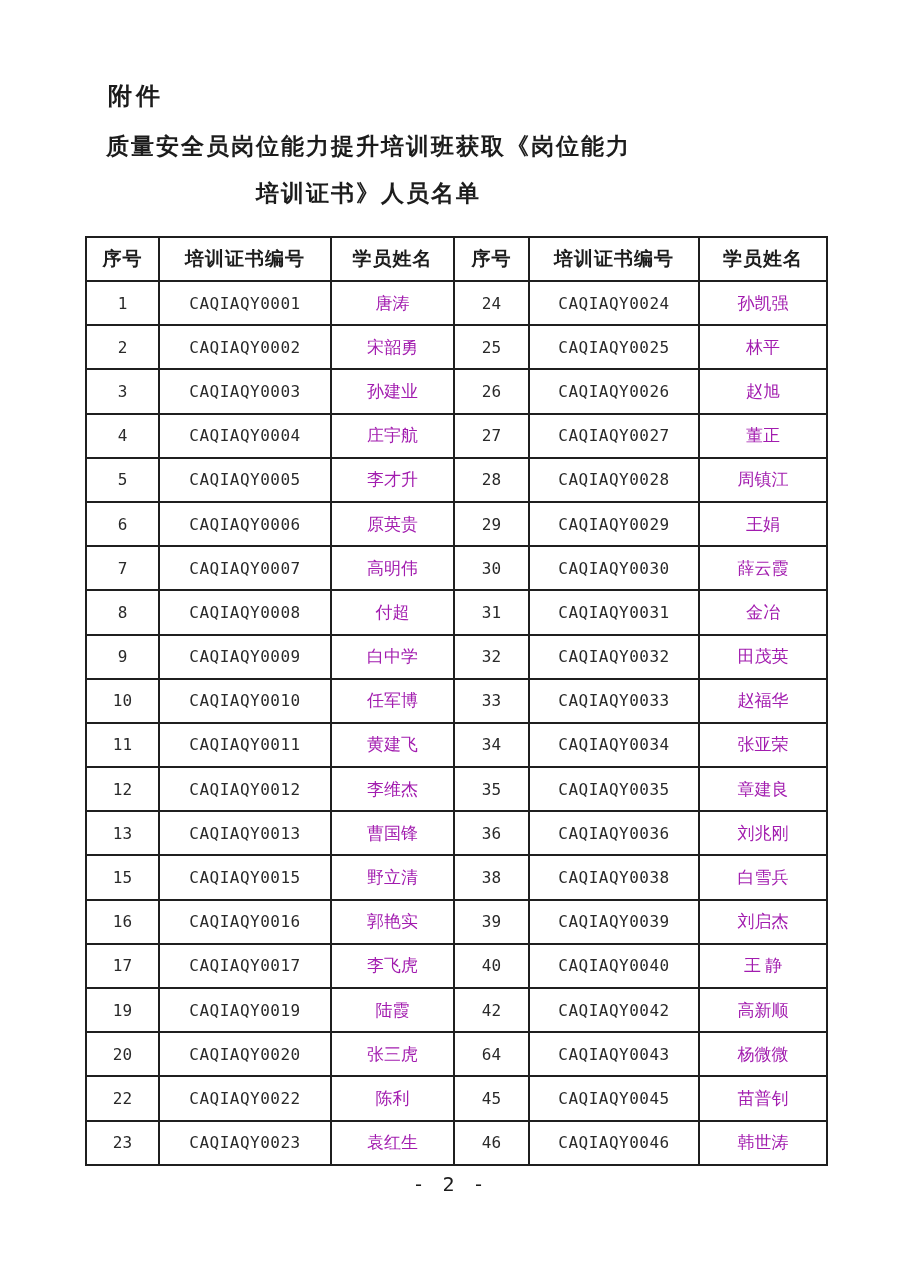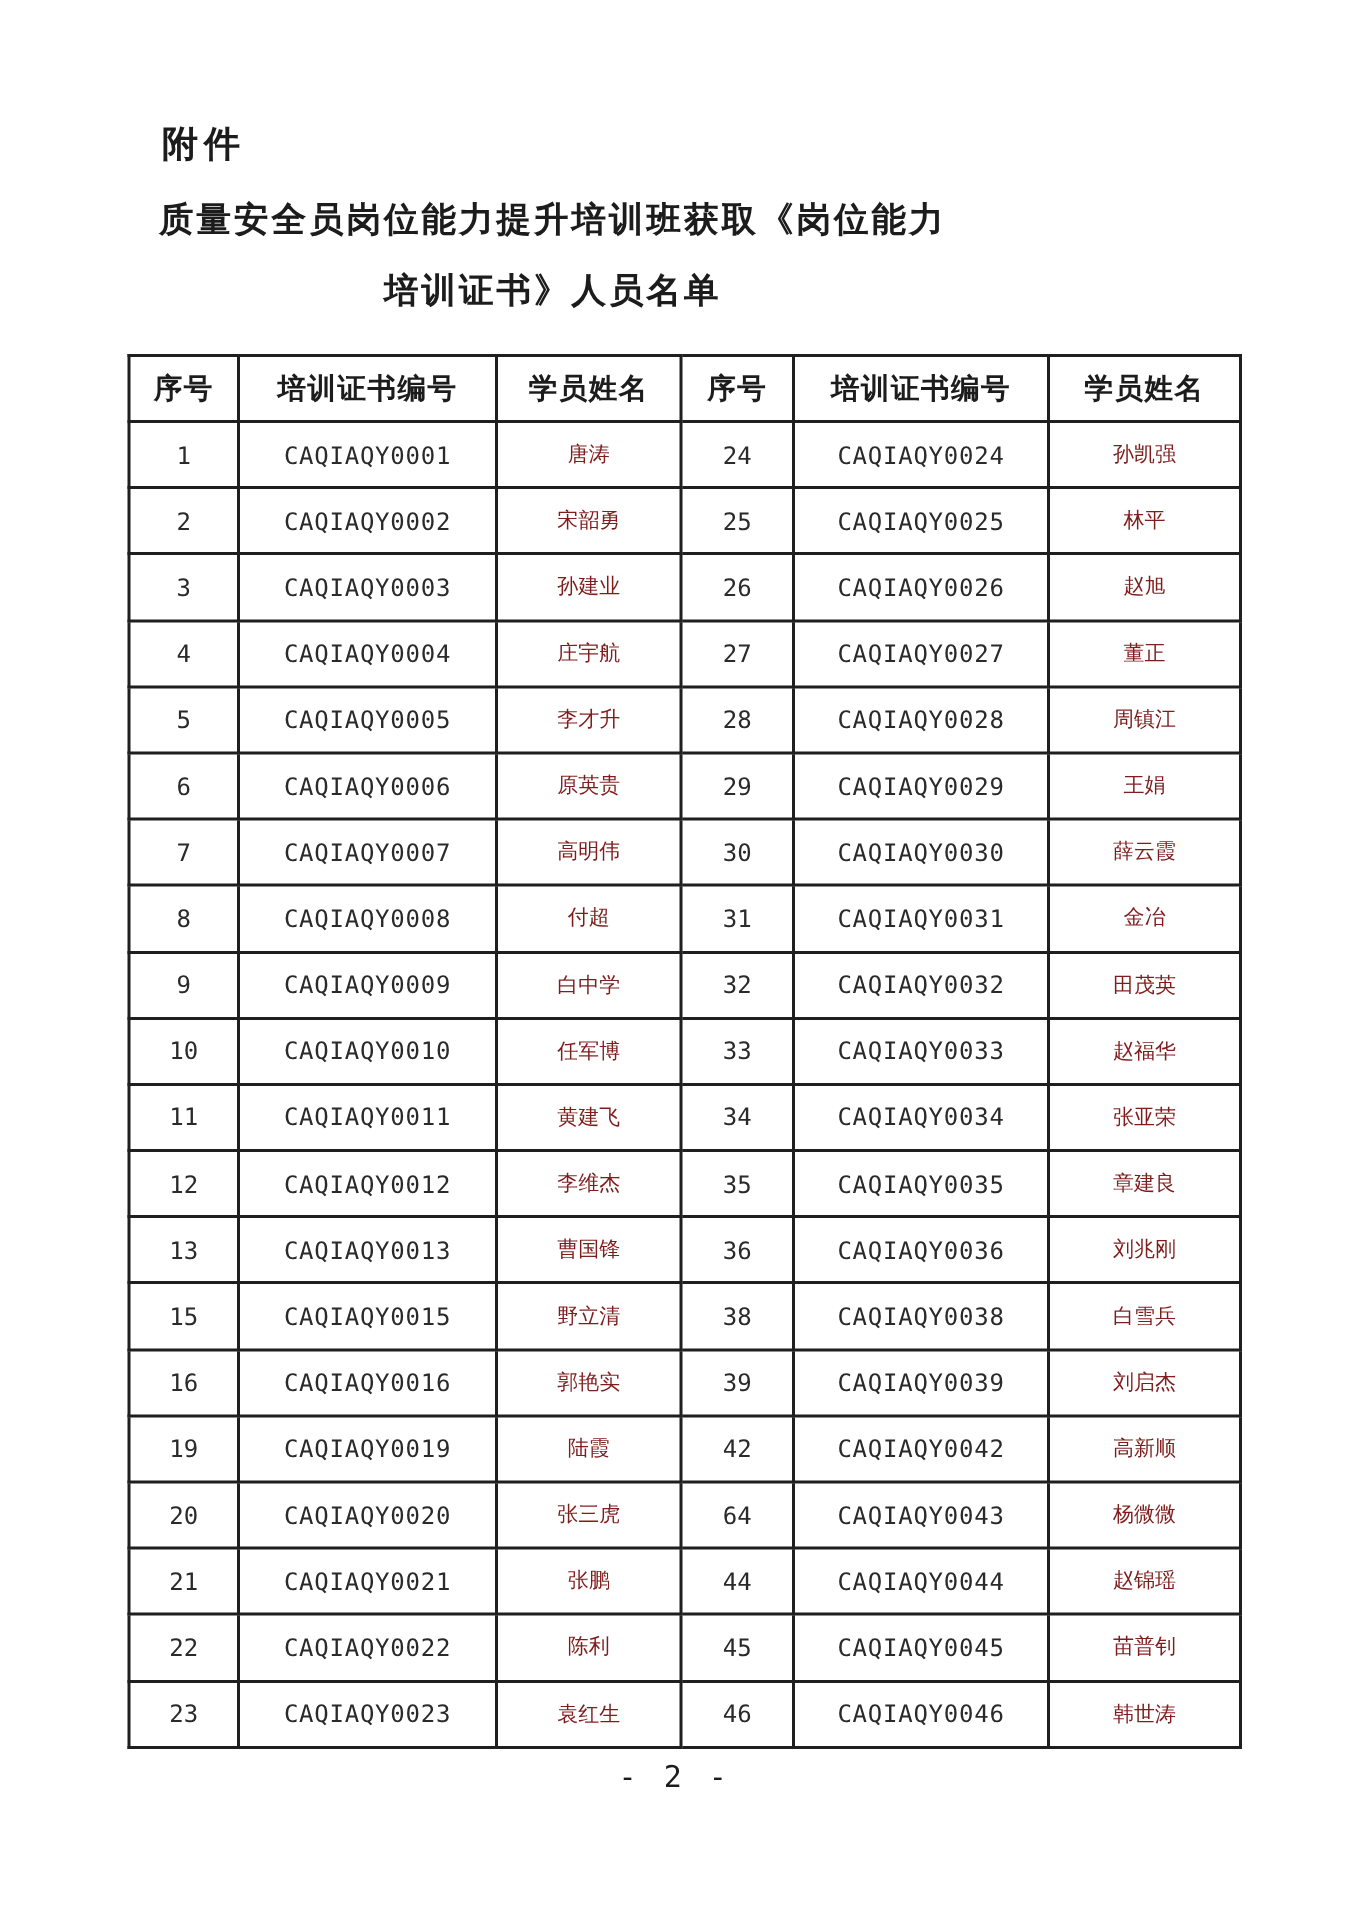--- a/index.html
+++ b/index.html
@@ -65,22 +65,22 @@
   }
   table.roster td { height: 38px; }
   td.index-cell, td.cert-number-cell {
     font-family: "DejaVu Sans Mono", "Liberation Mono", monospace;
     font-size: 16px;
     color: #2a2a2a;
   }
   td.cert-number-cell { letter-spacing: 0.5px; }
   td.name-cell {
     font-family: "Liberation Serif", "DejaVu Serif", serif;
-    font-size: 14px;
-    color: #7f1d1d;
+    font-size: 17px;
+    color: #a21caf;
   }
   .page-number {
     position: absolute;
     left: 0;
     top: 1172px;
     width: 900px;
     text-align: center;
     font-size: 20px;
     letter-spacing: 3px;
     font-family: "DejaVu Sans Mono", "Liberation Mono", monospace;
@@ -232,44 +232,44 @@
         </tr>
         <tr>
           <td class="index-cell">16</td>
           <td class="cert-number-cell">CAQIAQY0016</td>
           <td class="name-cell">郭艳实</td>
           <td class="index-cell">39</td>
           <td class="cert-number-cell">CAQIAQY0039</td>
           <td class="name-cell">刘启杰</td>
         </tr>
         <tr>
+          <td class="index-cell">17</td>
+          <td class="cert-number-cell">CAQIAQY0017</td>
+          <td class="name-cell">李飞虎</td>
+          <td class="index-cell">40</td>
+          <td class="cert-number-cell">CAQIAQY0040</td>
+          <td class="name-cell">王 静</td>
+        </tr>
+        <tr>
           <td class="index-cell">19</td>
           <td class="cert-number-cell">CAQIAQY0019</td>
           <td class="name-cell">陆霞</td>
           <td class="index-cell">42</td>
           <td class="cert-number-cell">CAQIAQY0042</td>
           <td class="name-cell">高新顺</td>
         </tr>
         <tr>
           <td class="index-cell">20</td>
           <td class="cert-number-cell">CAQIAQY0020</td>
           <td class="name-cell">张三虎</td>
           <td class="index-cell">64</td>
           <td class="cert-number-cell">CAQIAQY0043</td>
           <td class="name-cell">杨微微</td>
         </tr>
         <tr>
-          <td class="index-cell">21</td>
-          <td class="cert-number-cell">CAQIAQY0021</td>
-          <td class="name-cell">张鹏</td>
-          <td class="index-cell">44</td>
-          <td class="cert-number-cell">CAQIAQY0044</td>
-          <td class="name-cell">赵锦瑶</td>
-        </tr>
-        <tr>
           <td class="index-cell">22</td>
           <td class="cert-number-cell">CAQIAQY0022</td>
           <td class="name-cell">陈利</td>
           <td class="index-cell">45</td>
           <td class="cert-number-cell">CAQIAQY0045</td>
           <td class="name-cell">苗普钊</td>
         </tr>
         <tr>
           <td class="index-cell">23</td>
           <td class="cert-number-cell">CAQIAQY0023</td>

